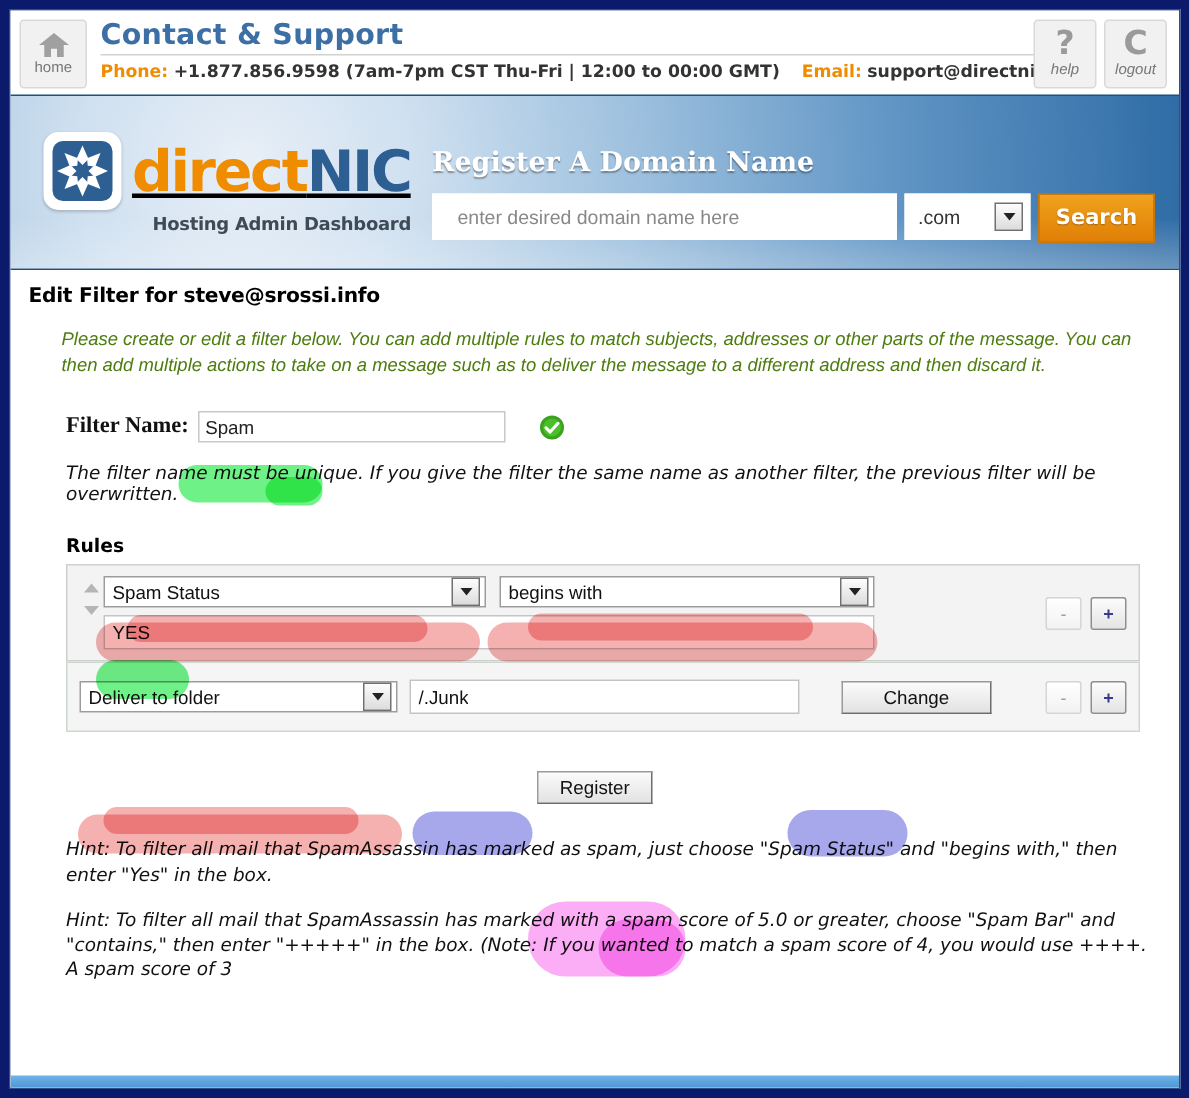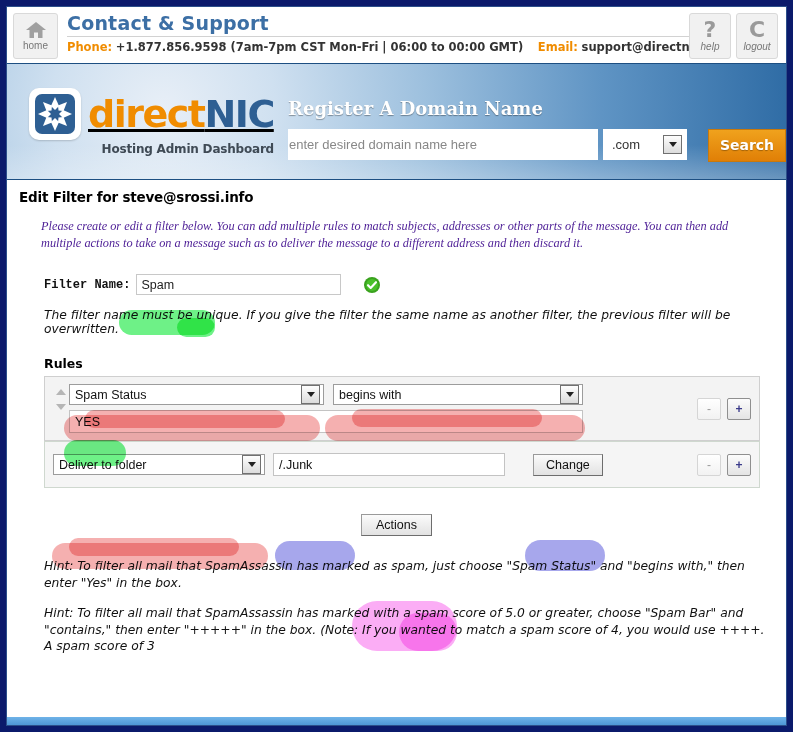--- a/index.html
+++ b/index.html
@@ -198,21 +198,21 @@
     font-family: "DejaVu Serif", serif;
     margin-top: 16px;
   }
   #reg-row { display: flex; align-items: stretch; }
   #domain-input {
     width: 310px;
     height: 31px;
     box-sizing: border-box;
     border: 1px solid #ffffff;
     background: #ffffff;
-    padding: 0 0;
+    padding: 0 16px;
     font-size: 13px;
     color: #888;
     display: flex;
     align-items: center;
     font-family: "Liberation Sans", sans-serif;
   }
   #tld-select {
     width: 84px;
     height: 31px;
     box-sizing: border-box;
@@ -238,21 +238,21 @@
   .selarrow i {
     display: block;
     width: 0; height: 0;
     border-left: 4px solid transparent;
     border-right: 4px solid transparent;
     border-top: 5px solid #222;
   }
   #search-btn {
     width: 76px;
     height: 31px;
-    margin-left: 21px;
+    margin-left: 5px;
     background: linear-gradient(#f0a21d, #e07f06);
     border: 1px solid #c9780b;
     color: #ffffff;
     font-size: 14px;
     font-weight: bold;
     display: flex;
     align-items: center;
     justify-content: center;
     text-shadow: 0 1px 1px rgba(0,0,0,0.3);
     font-family: "DejaVu Sans", sans-serif;
@@ -272,36 +272,36 @@
     font-weight: bold;
     color: #000;
     font-family: "DejaVu Sans", sans-serif;
     letter-spacing: -0.2px;
   }
   .intro {
     margin: 13px 0 0 22px;
     width: 725px;
     font-size: 12.3px;
     font-style: italic;
-    color: #4c1d95;
+    color: #4d7c0f;
     line-height: 16.5px;
-    font-family: Liberation Serif, serif;
+    font-family: Liberation Sans, sans-serif;
   }
 
   .row-filtername {
     display: flex;
     align-items: center;
     margin: 23px 0 0 25px;
     position: relative;
   }
   .fname-label {
-    font-size: 12px;
+    font-size: 15px;
     font-weight: bold;
     color: #111;
-    font-family: Liberation Mono, monospace;
+    font-family: Liberation Serif, serif;
     margin-right: 6px;
   }
   .fname-input {
     width: 205px;
     height: 21px;
     box-sizing: border-box;
     border: 1px solid #c8c8c8;
     background: #fff;
     font-size: 12.5px;
     color: #222;
@@ -375,21 +375,21 @@
     align-items: center;
     justify-content: space-between;
     font-family: "Liberation Sans", sans-serif;
   }
   .fld.plain { justify-content: flex-start; border-color:#c3c3c3; }
   .fld .txt { white-space: nowrap; overflow: hidden; }
   #rule-cond   { width: 255px; }
   #rule-op     { width: 250px; margin-left: 9px; }
   #rule-value  { width: 514px; height: 23px; margin-top: 5px; }
   #act-type    { width: 212px; }
-  #act-value   { width: 232px; margin-left: 8px; height: 23px; }
+  #act-value   { width: 260px; margin-left: 8px; height: 23px; }
   .plusminus {
     display: flex;
     gap: 6px;
     margin-left: auto;
     padding-left: 10px;
     align-self: center;
   }
   .pm {
     width: 24px;
     height: 22px;
@@ -411,21 +411,21 @@
     font-weight: bold;
   }
   .btn3d {
     box-sizing: border-box;
     background: linear-gradient(#fbfbfb, #e2e2e2);
     border: 1px solid #9a9a9a;
     border-right-color: #6d6d6d;
     border-bottom-color: #6d6d6d;
     font-size: 12.5px;
     color: #111;
-    padding: 3px 12px;
+    padding: 3px 27px;
     font-family: "Liberation Sans", sans-serif;
   }
   #change-btn { margin-left: 28px; }
 
   .activate-wrap {
     display: flex;
     justify-content: center;
     margin-top: 26px;
     position: relative;
   }
@@ -478,21 +478,21 @@
         </svg>
       </span>
       <span class="lbl">home</span>
     </div>
 
     <div id="contact-block">
       <div id="contact-title">Contact &amp; Support</div>
       <div id="contact-rule"></div>
       <div id="contact-line">
         <span class="k">Phone:</span>
-        <span class="v">+1.877.856.9598 (7am-7pm CST Mon-Fri  |  06:00 to 00:00 GMT)</span>
+        <span class="v">+1.877.856.9598 (7am-7pm CST Thu-Fri  |  12:00 to 00:00 GMT)</span>
         &nbsp;&nbsp;
         <span class="k">Email:</span>
         <span class="v">support@directnic.com</span>
       </div>
     </div>
 
     <div class="topbtns">
       <div class="topbtn">
         <span class="big">?</span>
         <span class="lbl">help</span>
@@ -608,21 +608,21 @@
         <span class="txt">/.Junk</span>
       </div>
       <button class="btn3d" id="change-btn">Change</button>
       <div class="plusminus">
         <div class="pm">-</div>
         <div class="pm strong">+</div>
       </div>
     </div>
 
     <div class="activate-wrap">
-      <button class="btn3d" id="activate-btn">Actions</button>
+      <button class="btn3d" id="activate-btn">Register</button>
     </div>
 
     <div class="hints">
       <div class="hint">Hint: To filter all mail that SpamAssassin has marked as spam, just choose "Spam Status" and "begins with," then enter "Yes" in the box.</div>
       <div class="hint">Hint: To filter all mail that SpamAssassin has marked with a spam score of 5.0 or greater, choose "Spam Bar" and "contains," then enter "+++++" in the box. (Note: If you wanted to match a spam score of 4, you would use ++++. A spam score of 3</div>
     </div>
 
     <div id="bottomstrip"></div>
   </div>
 

